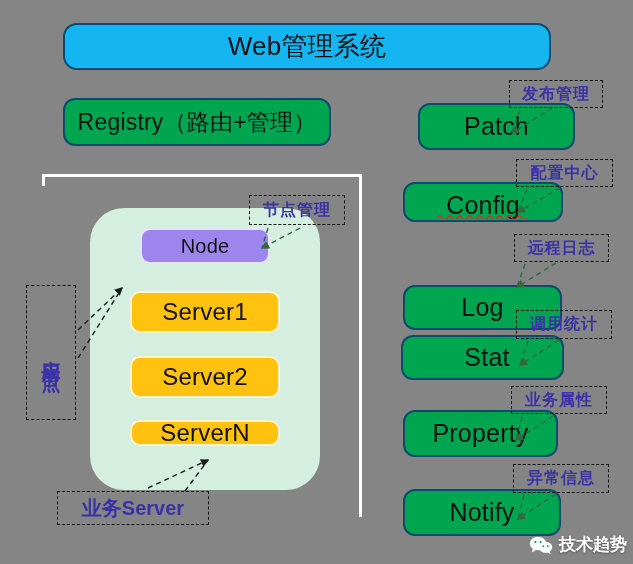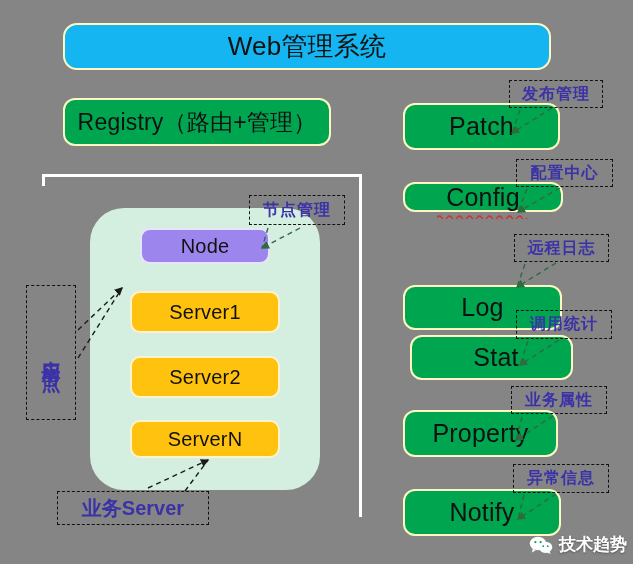--- a/index.html
+++ b/index.html
@@ -18,21 +18,21 @@
   }
 
   
   .box {
     position: absolute;
     box-sizing: border-box;
     display: flex;
     align-items: center;
     justify-content: center;
     border-radius: 12px;
-    border: 2px solid #fef9c3;
+    border: 2px solid #0c4a6e;
     color: #111111;
     white-space: nowrap;
     letter-spacing: .2px;
   }
 
   .box-title {
     background: #14B5F0;
     border-radius: 14px;
     font-size: 26px;
   }
@@ -50,21 +50,21 @@
   .box-node {
     background: #9C86EE;
     border-color: #e9e4fb;
     font-size: 20px;
     border-radius: 10px;
   }
 
   .box-server {
     background: #FFC20E;
     border-color: #fff3cf;
-    font-size: 20px;
+    font-size: 24px;
     border-radius: 10px;
   }
 
   
   #app-container {
     position: absolute;
     left: 90px;
     top: 208px;
     width: 230px;
     height: 282px;
@@ -170,37 +170,37 @@
   </div>
 
   <div class="box box-server" style="left:130px; top:291px; width:150px; height:42px;">
     <span>Server1</span>
   </div>
 
   <div class="box box-server" style="left:130px; top:356px; width:150px; height:42px;">
     <span>Server2</span>
   </div>
 
-  <div class="box box-server" style="left:130px; top:420px; width:150px; height:38px;">
+  <div class="box box-server" style="left:130px; top:420px; width:150px; height:26px;">
     <span>ServerN</span>
   </div>
 
-  <div class="box box-service" style="left:403px; top:103px; width:157px; height:47px;">
+  <div class="box box-service" style="left:418px; top:103px; width:157px; height:47px;">
     <span>Patch</span>
   </div>
 
-  <div class="box box-service" style="left:403px; top:182px; width:160px; height:30px;">
+  <div class="box box-service" style="left:403px; top:182px; width:160px; height:40px;align-items:flex-end;">
     <span>Config</span>
   </div>
 
   <div class="box box-service" style="left:403px; top:257px; width:159px; height:45px;margin-top:28px;">
     <span>Log</span>
   </div>
 
-  <div class="box box-service" style="left:410px; top:335px; width:163px; height:45px;padding-left:9px;">
+  <div class="box box-service" style="left:401px; top:335px; width:163px; height:45px;padding-left:9px;">
     <span>Stat</span>
   </div>
 
   <div class="box box-service" style="left:403px; top:410px; width:155px; height:47px;">
     <span>Property</span>
   </div>
 
   <div class="box box-service" style="left:403px; top:489px; width:158px; height:47px;">
     <span>Notify</span>
   </div>

